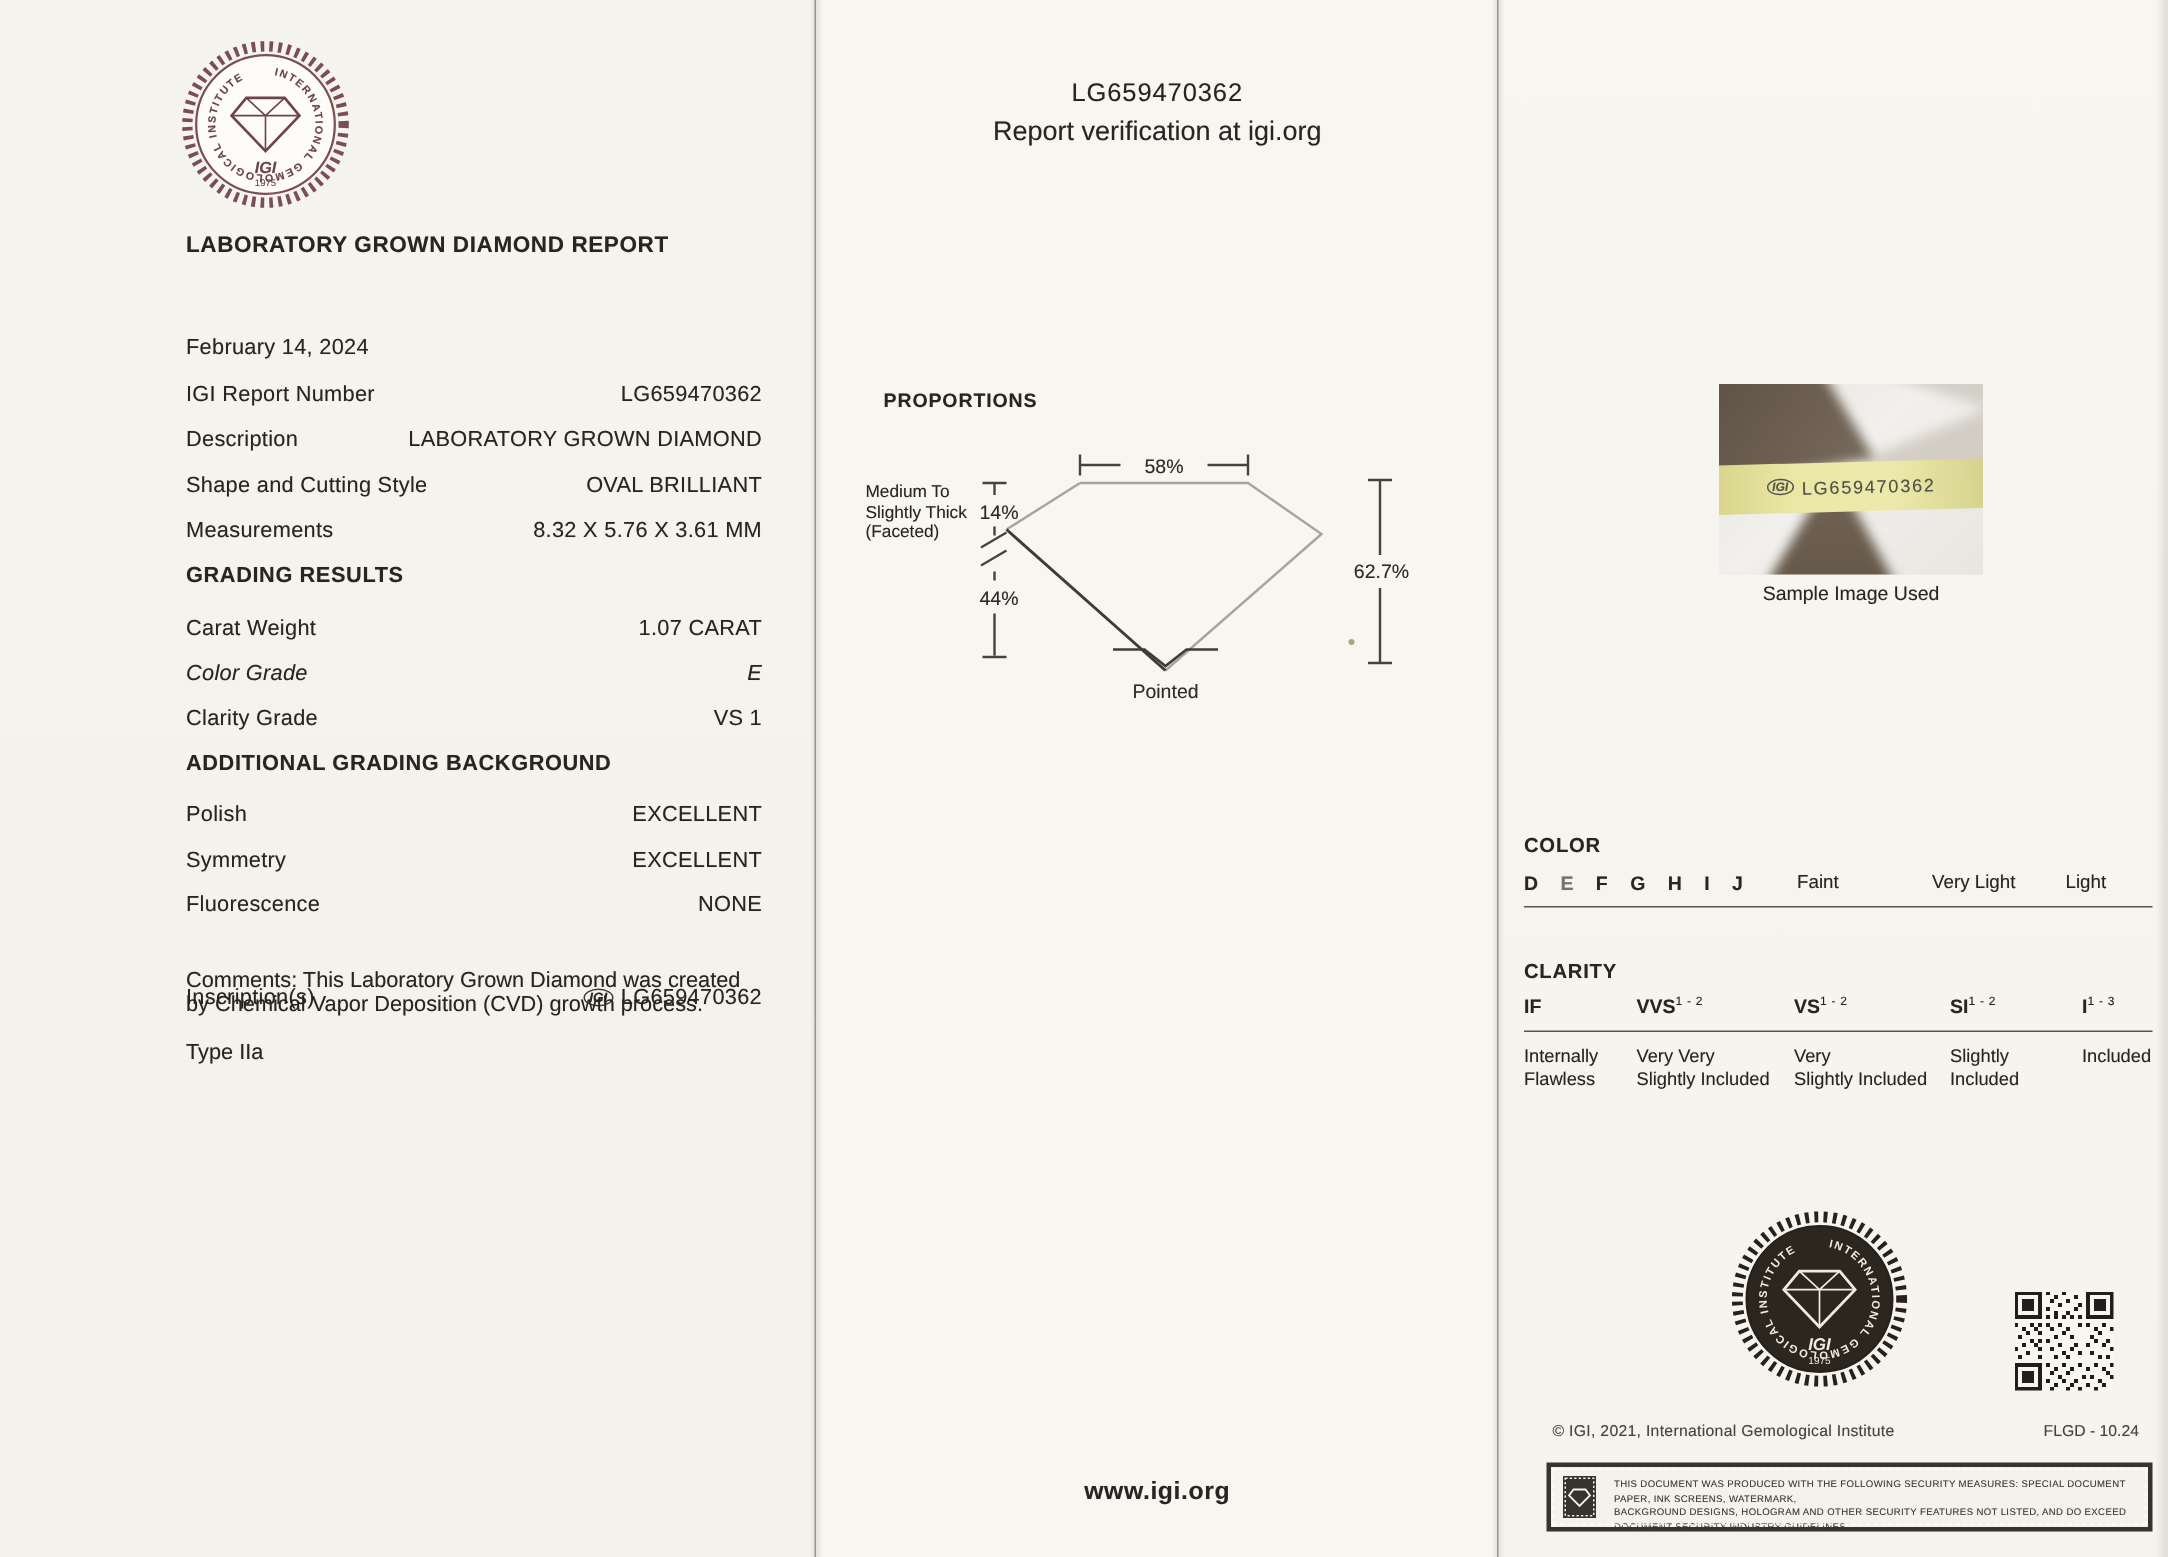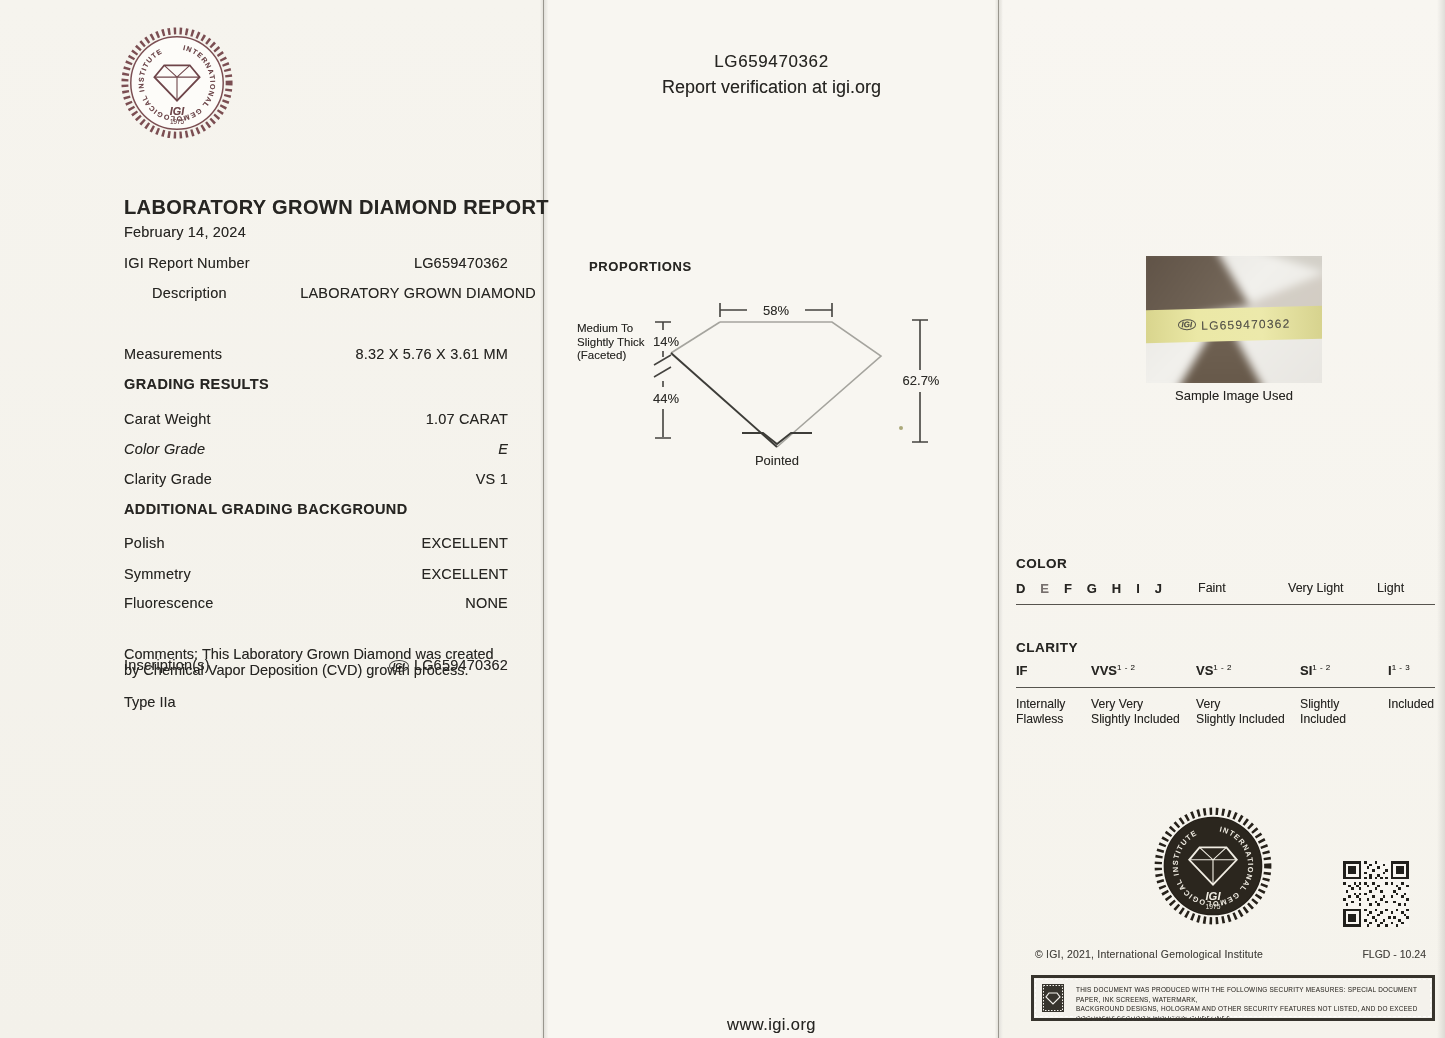--- a/index.html
+++ b/index.html
@@ -10,37 +10,37 @@
   .panel-left{left:0;width:540px;background:linear-gradient(180deg,#f6f4ee 0%,#f3f1ea 100%);}
   .panel-mid{left:548px;width:447px;background:#f8f6f1;}
   .panel-right{left:1002px;width:443px;background:linear-gradient(180deg,#f8f6f1 0%,#f5f3ec 100%);}
   .fold{position:absolute;top:0;bottom:0;width:8px;pointer-events:none;
         background:linear-gradient(90deg,rgba(0,0,0,0) 0%,rgba(0,0,0,.09) 45%,rgba(0,0,0,0) 100%);}
   .fold::before{content:"";position:absolute;left:3px;top:0;bottom:0;width:1px;background:rgba(95,90,80,.55);}
   .edge-r{position:absolute;right:0;top:0;bottom:0;width:8px;background:linear-gradient(270deg,rgba(0,0,0,.10),rgba(0,0,0,0));}
 
   .abs{position:absolute;}
   .institute{left:249px;top:34px;font-size:21.5px;font-weight:bold;line-height:28.5px;letter-spacing:.4px;color:#2b2a27;}
-  .report-title{left:124px;top:155px;font-size:20px;font-weight:bold;letter-spacing:.4px;margin-top:41px;}
+  .report-title{left:124px;top:155px;font-size:15px;font-weight:bold;letter-spacing:.4px;}
 
   .kv{left:124px;width:384px;display:flex;justify-content:space-between;font-size:14.5px;letter-spacing:.2px;}
   .kv .v{text-align:right;white-space:nowrap;}
   .sect{left:124px;font-size:14.5px;font-weight:bold;letter-spacing:.4px;}
   .comments{left:124px;width:378px;font-size:14.5px;line-height:16px;}
 
   .igi-mark{display:inline-block;font-size:9px;font-weight:bold;font-style:italic;
             border:1px solid #3a3935;border-radius:50%;padding:0 3px;margin-right:5px;
             transform:translateY(-1px);letter-spacing:0;}
 
   .mid-center{left:548px;width:447px;text-align:center;}
   .mid-num{top:52px;font-size:17px;letter-spacing:.6px;}
   .mid-verif{top:77px;font-size:18px;}
   .prop-title{left:589px;top:259px;font-size:13px;font-weight:bold;letter-spacing:.6px;}
   .girdle-label{left:577px;top:322px;width:72px;font-size:11.5px;line-height:13.5px;white-space:pre-line;}
-  .website{top:1015px;font-size:16.5px;font-weight:normal;letter-spacing:.4px;}
+  .website{top:985px;font-size:16.5px;font-weight:bold;letter-spacing:.4px;}
 
   .photo{left:1146px;top:256px;width:176px;height:127px;overflow:hidden;background:#e8e6e1;}
   .ph-blur{position:absolute;inset:-8px;filter:blur(4px);}
   .ph-layer{position:absolute;inset:0;}
   .ph-base{background:linear-gradient(135deg,#e4e2dd 0%,#f1f0ec 45%,#e7e5e0 100%);}
   .ph-w1{background:linear-gradient(125deg,#5e5145,#8f8272);clip-path:polygon(0% 0%,40% 0%,58% 40%,0% 55%);}
   .ph-w2{background:linear-gradient(180deg,#7d6f60,#665849);clip-path:polygon(20% 100%,44% 46%,66% 100%);}
   .ph-w3{background:#bdb5a8;opacity:.55;clip-path:polygon(100% 16%,100% 55%,52% 42%);}
   .ph-w4{background:#d3d0c8;clip-path:polygon(58% 0%,100% 0%,100% 18%);}
   .ph-band{position:absolute;left:-5px;right:-5px;top:52px;height:33px;transform:rotate(-1.5deg);
@@ -98,23 +98,27 @@
   <div class="abs report-title">LABORATORY GROWN DIAMOND REPORT</div>
 
   <div class="abs kv" style="top:224px;">
     <span>February 14, 2024</span>
   </div>
 
   <div class="abs kv" style="top:255px;">
     <span>IGI Report Number</span>
     <span class="v">LG659470362</span>
   </div>
-  <div class="abs kv" style="top:285px;margin-left:28px;">
+  <div class="abs kv" style="top:285px;">
     <span>Description</span>
     <span class="v">LABORATORY GROWN DIAMOND</span>
+  </div>
+  <div class="abs kv" style="top:316px;">
+    <span>Shape and Cutting Style</span>
+    <span class="v">OVAL BRILLIANT</span>
   </div>
   <div class="abs kv" style="top:346px;">
     <span>Measurements</span>
     <span class="v">8.32 X 5.76 X 3.61 MM</span>
   </div>
 
   <div class="abs sect" style="top:376px;">GRADING RESULTS</div>
 
   <div class="abs kv" style="top:411px;">
     <span>Carat Weight</span>

